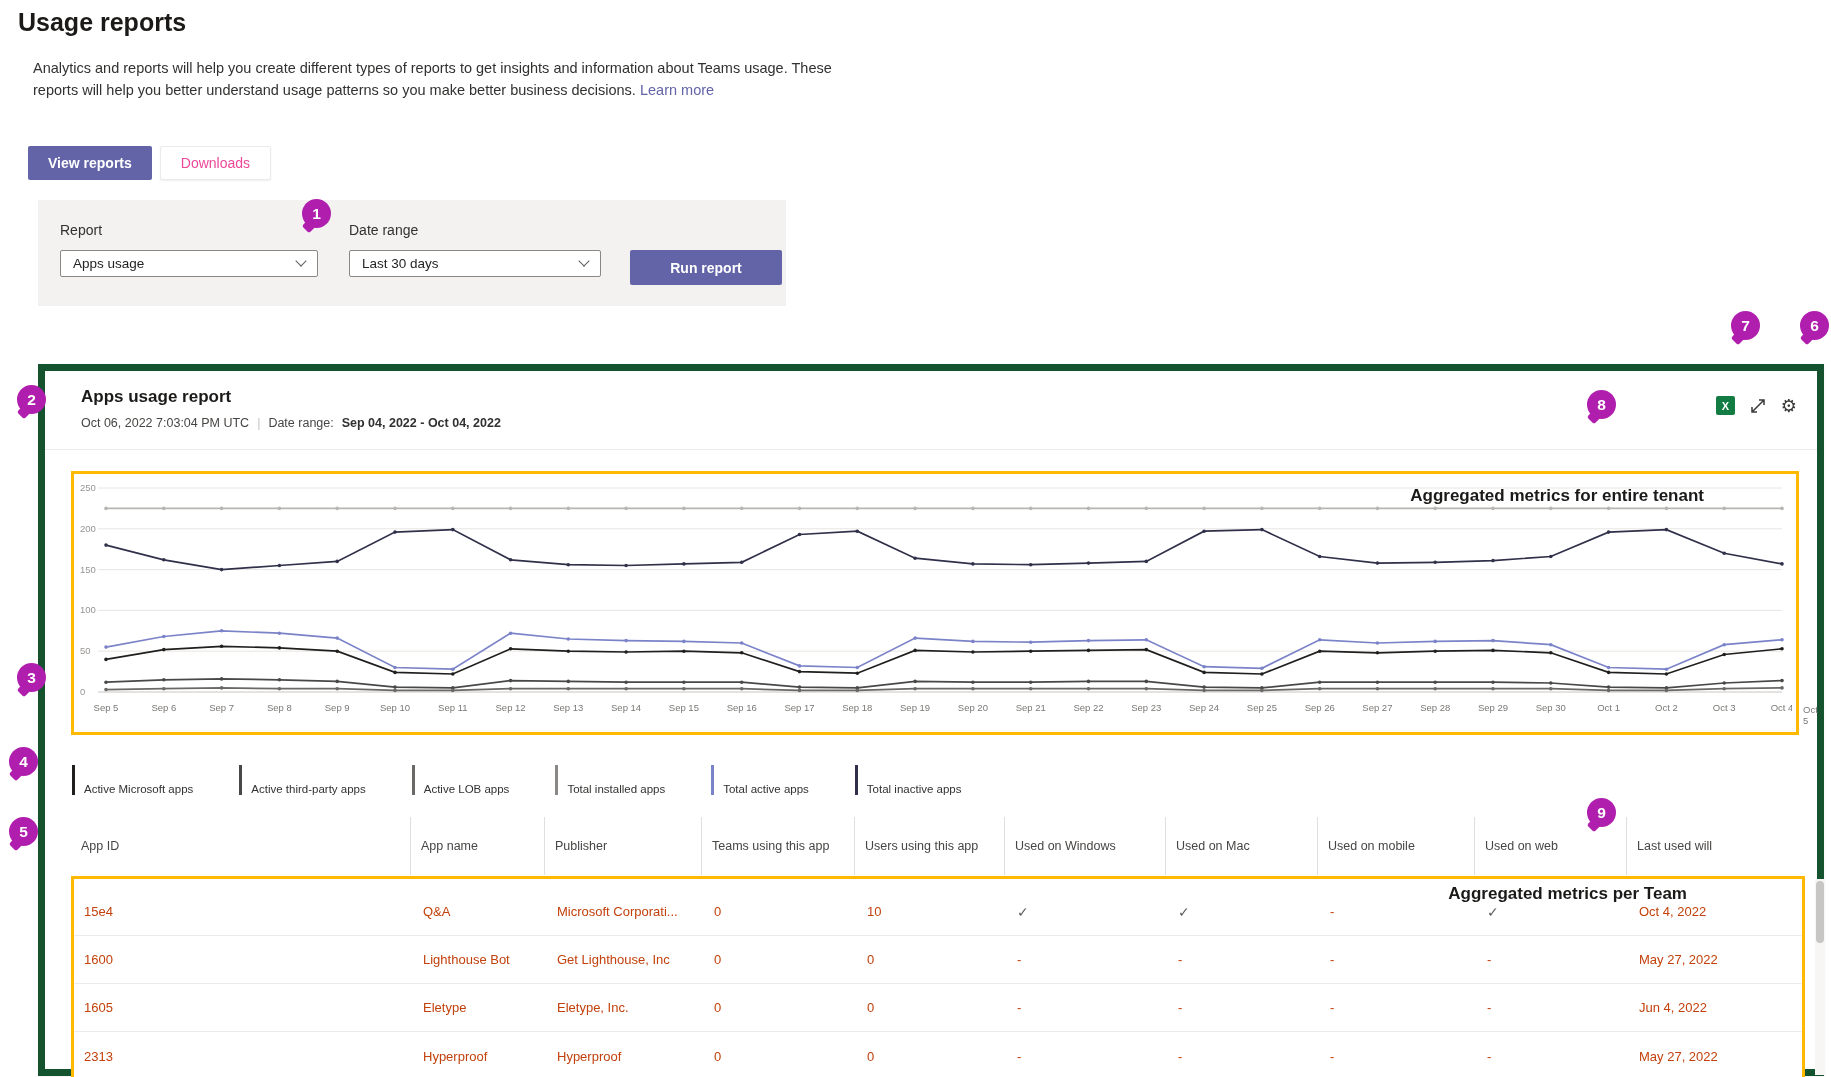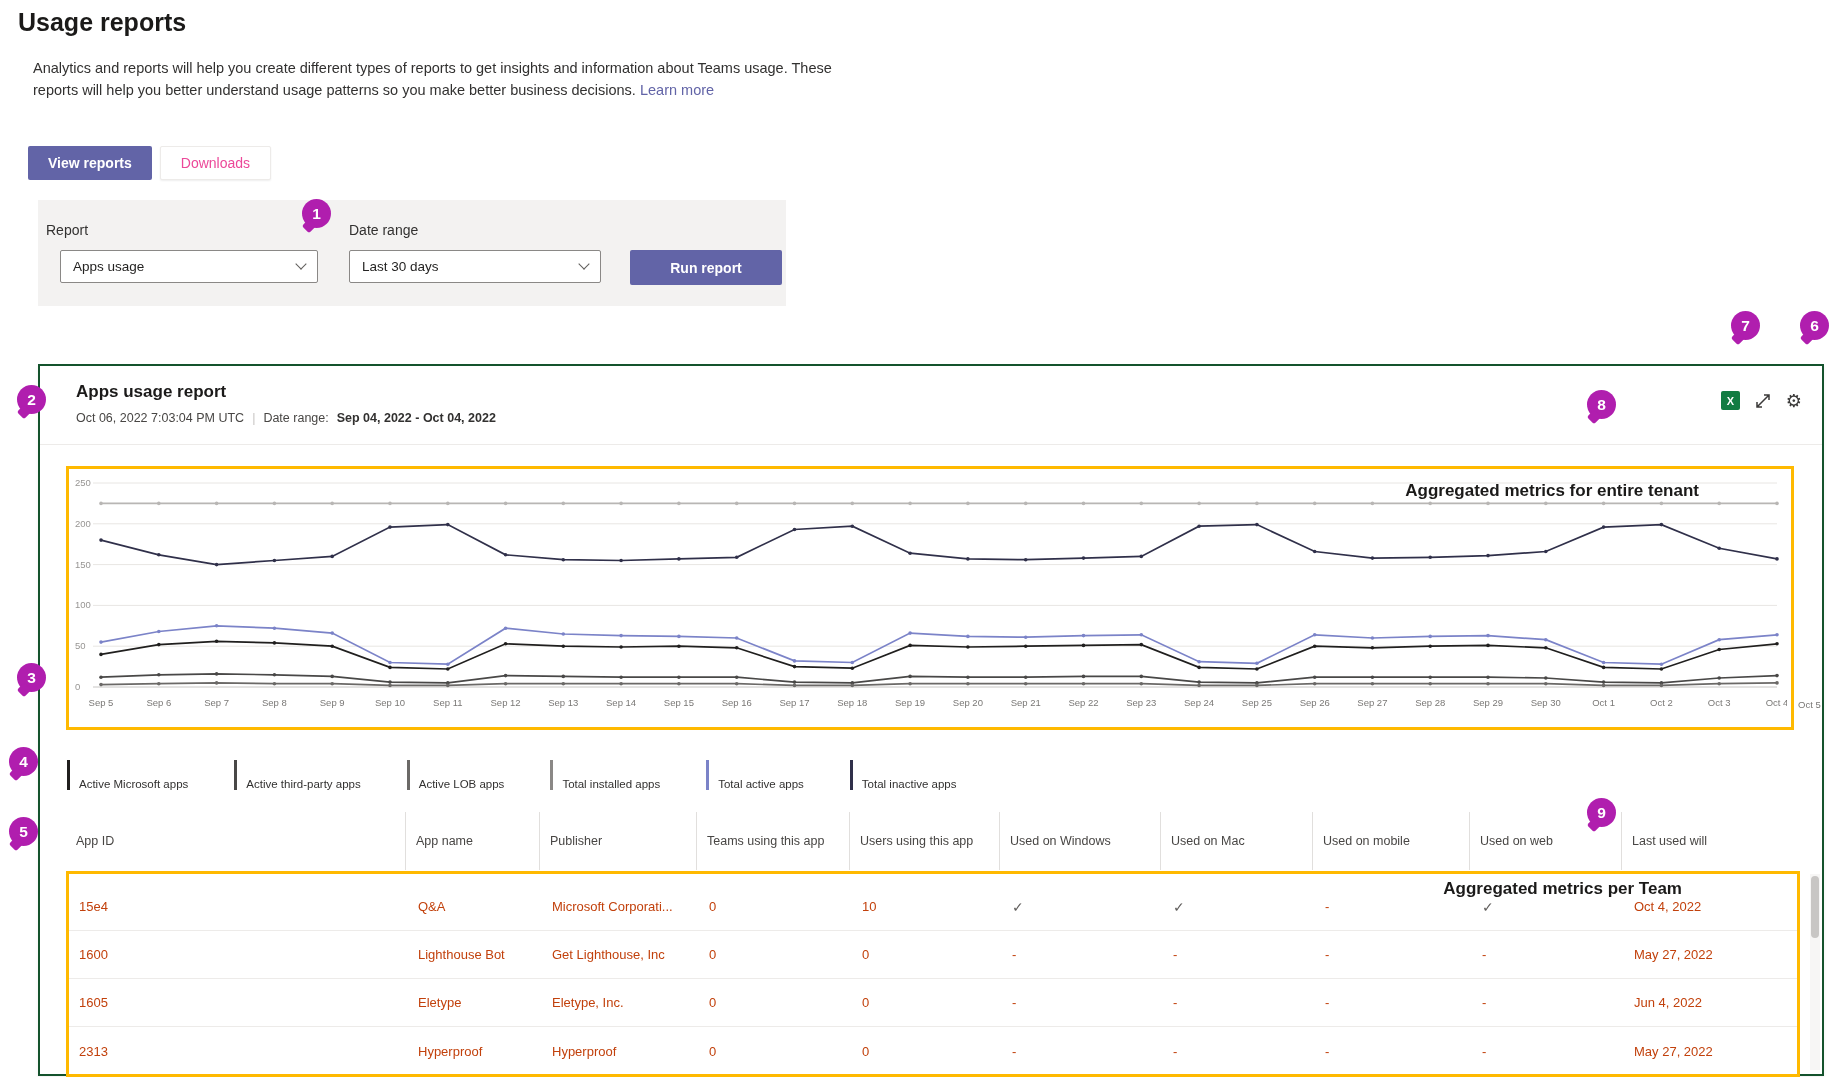--- a/index.html
+++ b/index.html
@@ -17,25 +17,25 @@
   .page-desc{position:absolute;left:33px;top:58px;width:828px;font-size:14.5px;line-height:1.5;color:#323130;}
   .link{color:var(--accent);text-decoration:none;cursor:pointer;margin-top:38px;}
 
   .tabs{position:absolute;left:20px;top:146px;display:flex;gap:8px;margin-left:8px;}
   .tab{height:34px;padding:0 20px;font-size:14px;font-family:inherit;border:none;cursor:pointer;border-radius:2px;}
   .tab.active{background:var(--accent);color:#fff;font-weight:bold;}
   .tab.inactive{background:#fff;color:#ec4899;border:1px solid #edebe9;box-shadow:0 1px 2px rgba(0,0,0,.07);}
 
   .filter-panel{position:absolute;left:38px;top:200px;width:748px;height:106px;background:#f3f2f1;}
   .flabel{position:absolute;top:22px;font-size:14px;color:#323130;}
-  .select{position:absolute;top:50px;height:33px;background:#fff;border:1px solid #8a8886;border-radius:2px;display:flex;align-items:center;justify-content:space-between;padding:8px 12px;font-size:13.5px;cursor:pointer;text-align:center;}
+  .select{position:absolute;top:50px;height:27px;background:#fff;border:1px solid #8a8886;border-radius:2px;display:flex;align-items:center;justify-content:space-between;padding:8px 12px;font-size:13.5px;cursor:pointer;text-align:center;}
   .chev{width:8px;height:8px;border-right:1.5px solid #605e5c;border-bottom:1.5px solid #605e5c;transform:rotate(45deg);margin-top:-5px;}
   .run-btn{position:absolute;top:50px;left:592px;width:152px;height:35px;background:var(--accent);color:#fff;font-size:14px;font-weight:bold;font-family:inherit;border:none;border-radius:2px;cursor:pointer;}
 
-  .card{position:absolute;left:38px;top:364px;width:1786px;height:712px;background:#fff;border:2px solid #14532d;box-shadow:0 1.6px 3.6px rgba(0,0,0,.06);}
+  .card{position:absolute;left:38px;top:364px;width:1786px;height:712px;background:#fff;border:7px solid #14532d;box-shadow:0 1.6px 3.6px rgba(0,0,0,.06);}
   .card-title{position:absolute;left:36px;top:16px;font-size:17px;font-weight:bold;color:#1b1a19;}
   .card-meta{position:absolute;left:36px;top:45px;font-size:12.5px;color:#484644;display:flex;align-items:center;gap:8px;}
   .card-meta b{color:#323130;}
   .meta-sep{color:#c8c6c4;}
   .card-icons{position:absolute;right:20px;top:25px;display:flex;align-items:center;gap:15px;}
   .excel-icon{width:19px;height:19px;background:var(--excel);border-radius:2px;color:#fff;font-size:11px;font-weight:bold;display:flex;align-items:center;justify-content:center;cursor:pointer;}
   .expand-icon{cursor:pointer;display:flex;align-items:center;}
   .gear-icon{font-size:18px;color:#3b3a39;cursor:pointer;line-height:1;}
   .card-divider{position:absolute;left:0;right:0;top:78px;height:1px;background:#edebe9;}
 
@@ -79,21 +79,21 @@
 
   <p class="page-desc"><span>Analytics and reports will help you create different types of reports to get insights and information about Teams usage. These reports will help you better understand usage patterns so you make better business decisions.</span>
     <a class="link">Learn more</a></p>
 
   <div class="tabs">
     <button class="tab active">View reports</button>
     <button class="tab inactive">Downloads</button>
   </div>
 
   <div class="filter-panel">
-    <span class="flabel" style="left:8px">Report</span>
+    <span class="flabel" style="left:22px">Report</span>
     <div class="select" style="left:22px;width:258px">
       <span>Apps usage</span>
       <span class="chev"></span>
     </div>
     <span class="flabel" style="left:311px">Date range</span>
     <div class="select" style="left:311px;width:252px">
       <span>Last 30 days</span>
       <span class="chev"></span>
     </div>
     <button class="run-btn">Run report</button>

